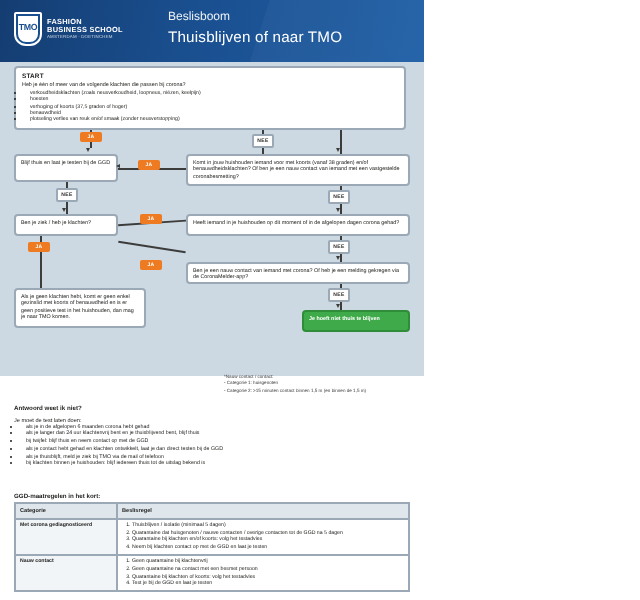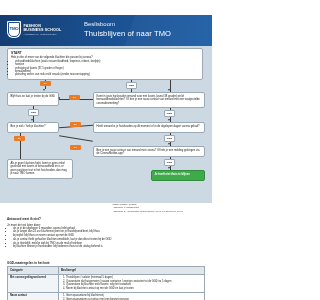--- a/index.html
+++ b/index.html
@@ -10,21 +10,20 @@
     color:#1d1d1b;
     -webkit-font-smoothing:none;
   }
   .page{position:relative;width:212px;height:300px;background:#fff;}
 
   
   .header{
     position:relative;height:31px;width:212px;
     background:linear-gradient(100deg,#143d72 0%,#1a4f8f 45%,#1e5ea6 100%);
     overflow:hidden;
-    margin-top:15px;
   }
   .header:after{
     content:"";position:absolute;right:-10px;top:-14px;width:90px;height:60px;
     background:rgba(255,255,255,.04);transform:rotate(18deg);
   }
   .logo{position:absolute;left:7px;top:6px;display:flex;align-items:center;gap:2.5px;}
   .shield{
     width:14px;height:17px;background:#ffffff;
     border-radius:1px 1px 6px 6px;
     display:flex;align-items:center;justify-content:center;

